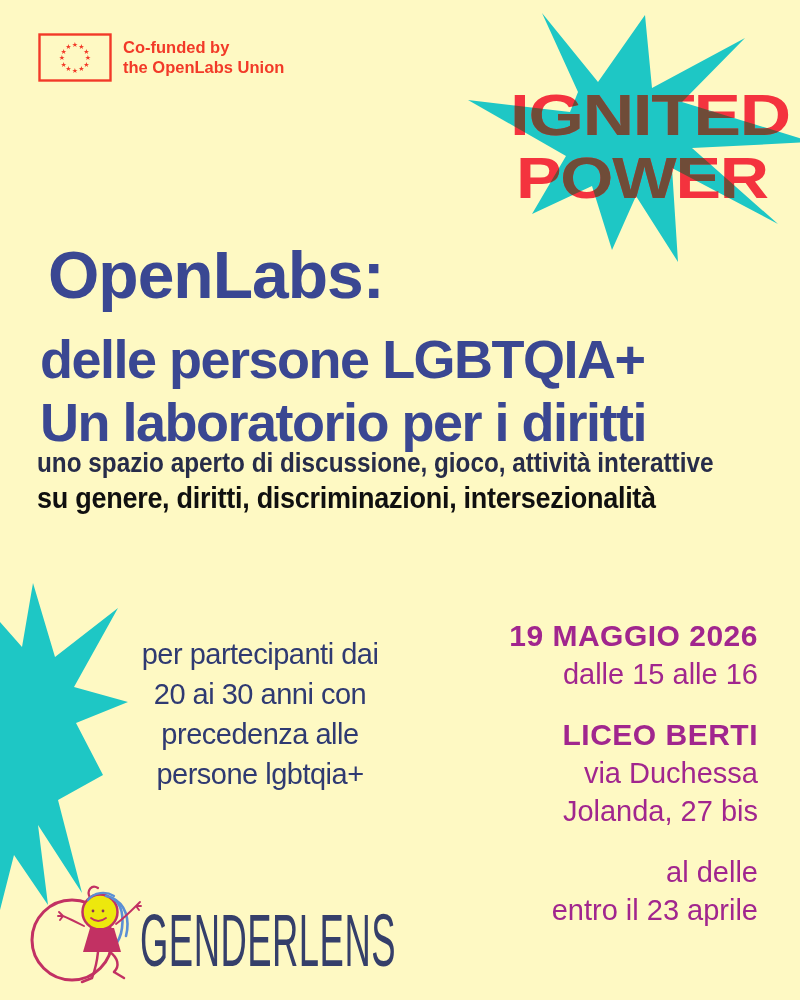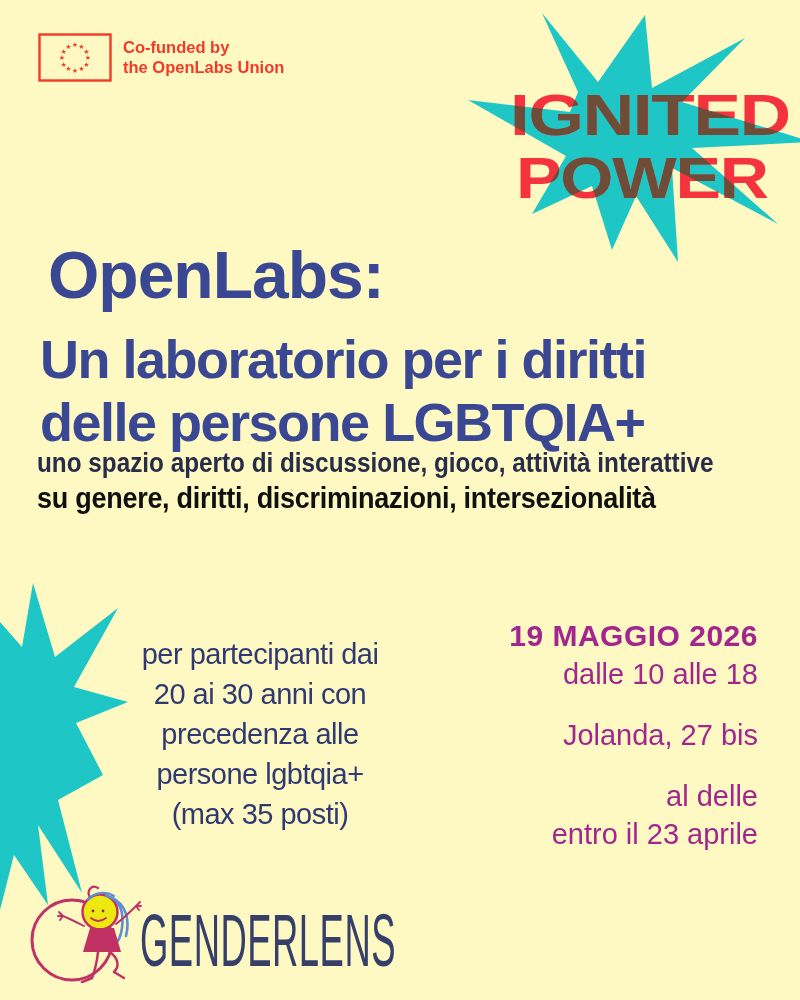--- a/index.html
+++ b/index.html
@@ -75,45 +75,46 @@
     </g>
     <g fill="#6F4C38" clip-path="url(#bclip)">
       <text class="banner-word" x="70" y="135" font-size="58" textLength="280" lengthAdjust="spacingAndGlyphs">IGNITED</text>
       <text class="banner-word" x="76" y="198" font-size="58" textLength="252" lengthAdjust="spacingAndGlyphs">POWER</text>
     </g>
   </svg>
 
   <div class="headline">
     <h1 class="title">OpenLabs:</h1>
     <div class="subtitle">
+      <div>delle persone LGBTQIA+</div>
       <div>Un laboratorio per i diritti</div>
-      <div>delle persone LGBTQIA+</div>
     </div>
   </div>
   <div class="desc1">uno spazio aperto di discussione, gioco, attività interattive</div>
   <div class="desc2">su genere, diritti, discriminazioni, intersezionalità</div>
 
   <svg class="left-star-svg" viewBox="0 0 140 350">
     <polygon fill="#1EC7C5" points="0,57 22,82 33,18 55,92 118,43 74,122 128,137 76,158 103,210 58,235 82,328 38,260 48,340 14,290 0,345"></polygon>
   </svg>
 
   <div class="participants">
     <div>per partecipanti dai</div>
     <div>20 ai 30 anni con</div>
     <div>precedenza alle</div>
     <div>persone lgbtqia+</div>
-    <div>(max 35 posti)</div>
   </div>
 
   <div class="event">
     <div class="grp">
       <div class="b">19 MAGGIO 2026</div>
-      <div>dalle 10 alle 18</div>
+      <div>dalle 15 alle 16</div>
     </div>
     <div class="grp">
+      <div class="b">LICEO BERTI</div>
+      <div>via Duchessa</div>
       <div>Jolanda, 27 bis</div>
     </div>
     <div class="grp">
       <div>al delle</div>
       <div>entro il 23 aprile</div>
     </div>
   </div>
 
   <svg class="logo-svg" viewBox="0 0 400 140">
 

